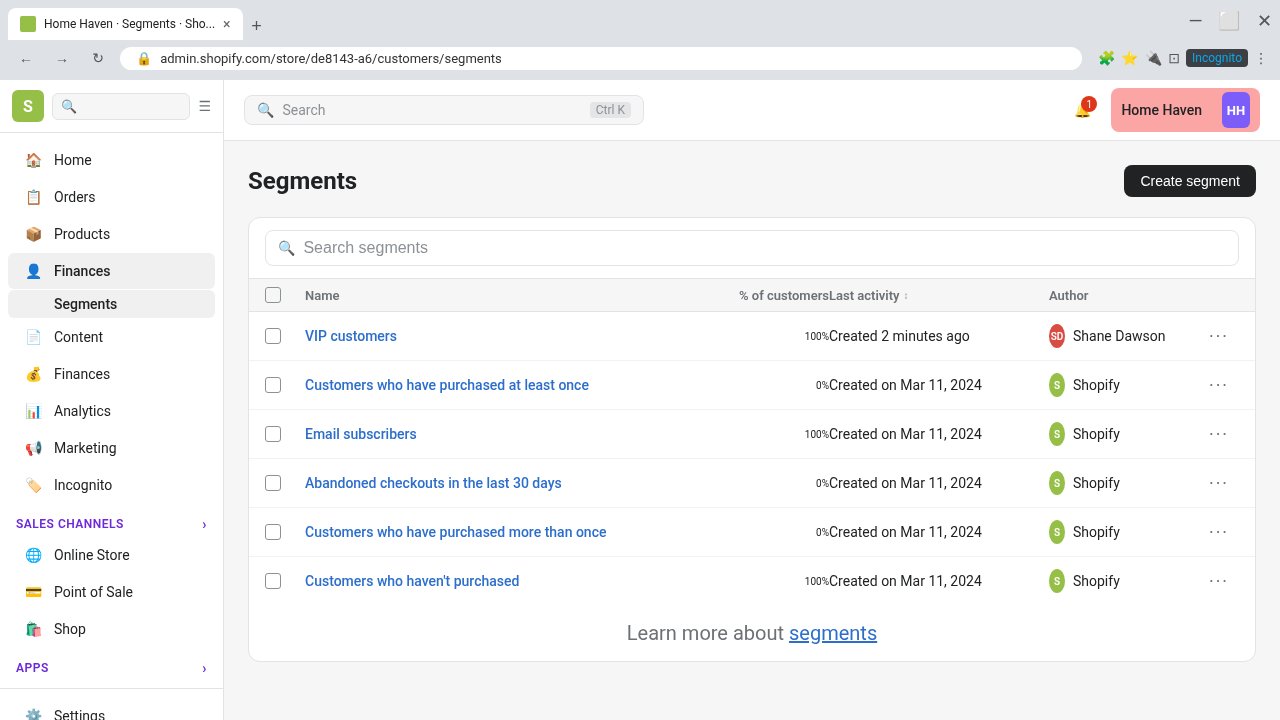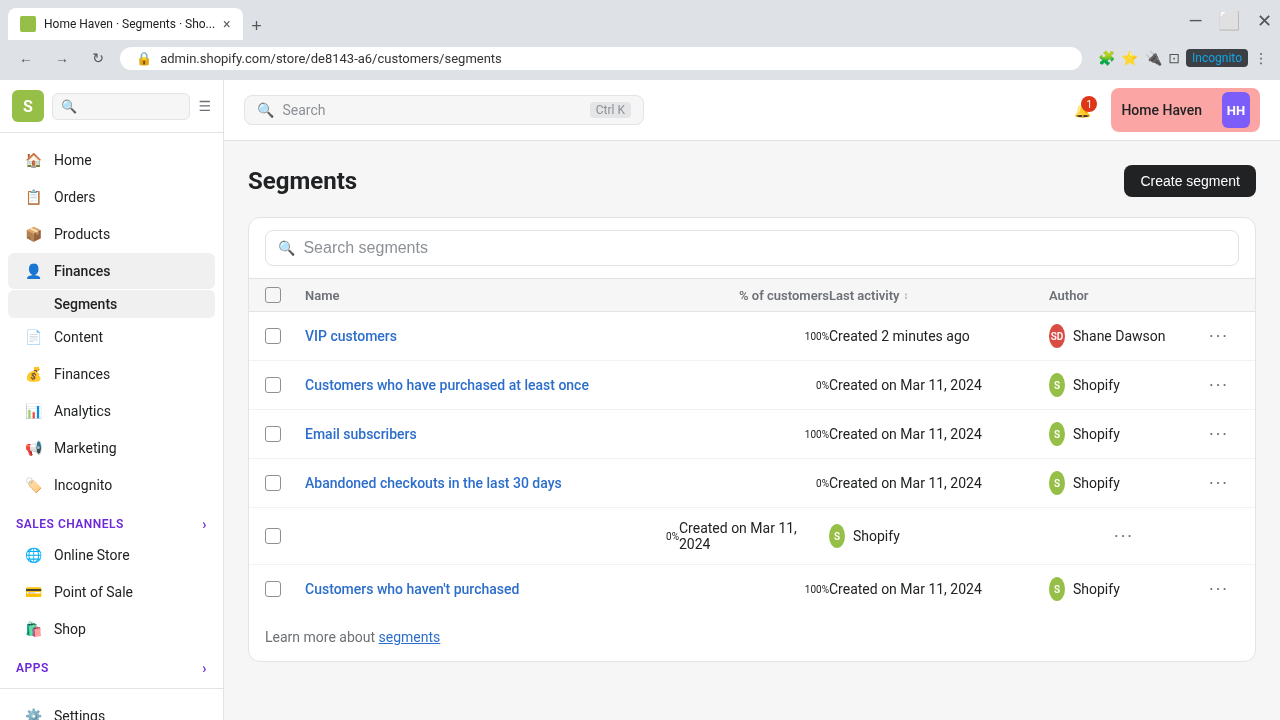--- a/index.html
+++ b/index.html
@@ -70,21 +70,21 @@
     .checkbox { width: 16px; height: 16px; border: 1.5px solid #8c9196; border-radius: 3px; display: flex; align-items: center; justify-content: center; cursor: pointer; }
     .row-name { font-size: 14px; color: #2c6ecb; font-weight: 500; cursor: pointer; }
     .row-percent { font-size: 10px; color: #202223; text-align: right; }
     .row-activity { font-size: 14px; color: #202223; }
     .row-author { display: flex; align-items: center; gap: 8px; font-size: 14px; }
     .author-avatar { width: 16px; height: 24px; border-radius: 50%; display: flex; align-items: center; justify-content: center; color: white; font-weight: 600; font-size: 10px; flex-shrink: 0; }
     .author-avatar.shopify { background: #96bf48; }
     .author-avatar.user { background: #d84c43; }
     .row-actions { display: flex; align-items: center; justify-content: center; color: #6d7175; cursor: pointer; font-size: 18px; letter-spacing: 2px; }
 
-    .learn-more { padding: 16px; font-size: 14px; color: #6d7175; }
+    .learn-more { text-align: center; padding: 16px; font-size: 20px; color: #6d7175; }
     .learn-more a { color: #2c6ecb; text-decoration: underline; cursor: pointer; }
   </style>
 </head>
 <body>
 
 <div class="browser-chrome">
   <div class="browser-tabs">
     <div class="browser-tab">
       <div class="tab-favicon"></div>
       <span>Home Haven · Segments · Sho...</span>
@@ -308,20 +308,21 @@
       <div class="row-author">
         <div class="author-avatar shopify" style="background:#96bf48;">S</div>
         <span>Shopify</span>
       </div>
       <div class="row-actions">···</div>
     </div>
             <div class="table-row">
       <div>
                 <div class="checkbox"></div>
               </div>
+      <div class="row-name">Customers who have purchased more than once</div>
       <div class="row-percent">0%</div>
       <div class="row-activity">Created on Mar 11, 2024</div>
       <div class="row-author">
         <div class="author-avatar shopify" style="background:#96bf48;">S</div>
         <span>Shopify</span>
       </div>
       <div class="row-actions">···</div>
     </div>
             <div class="table-row">
       <div>

